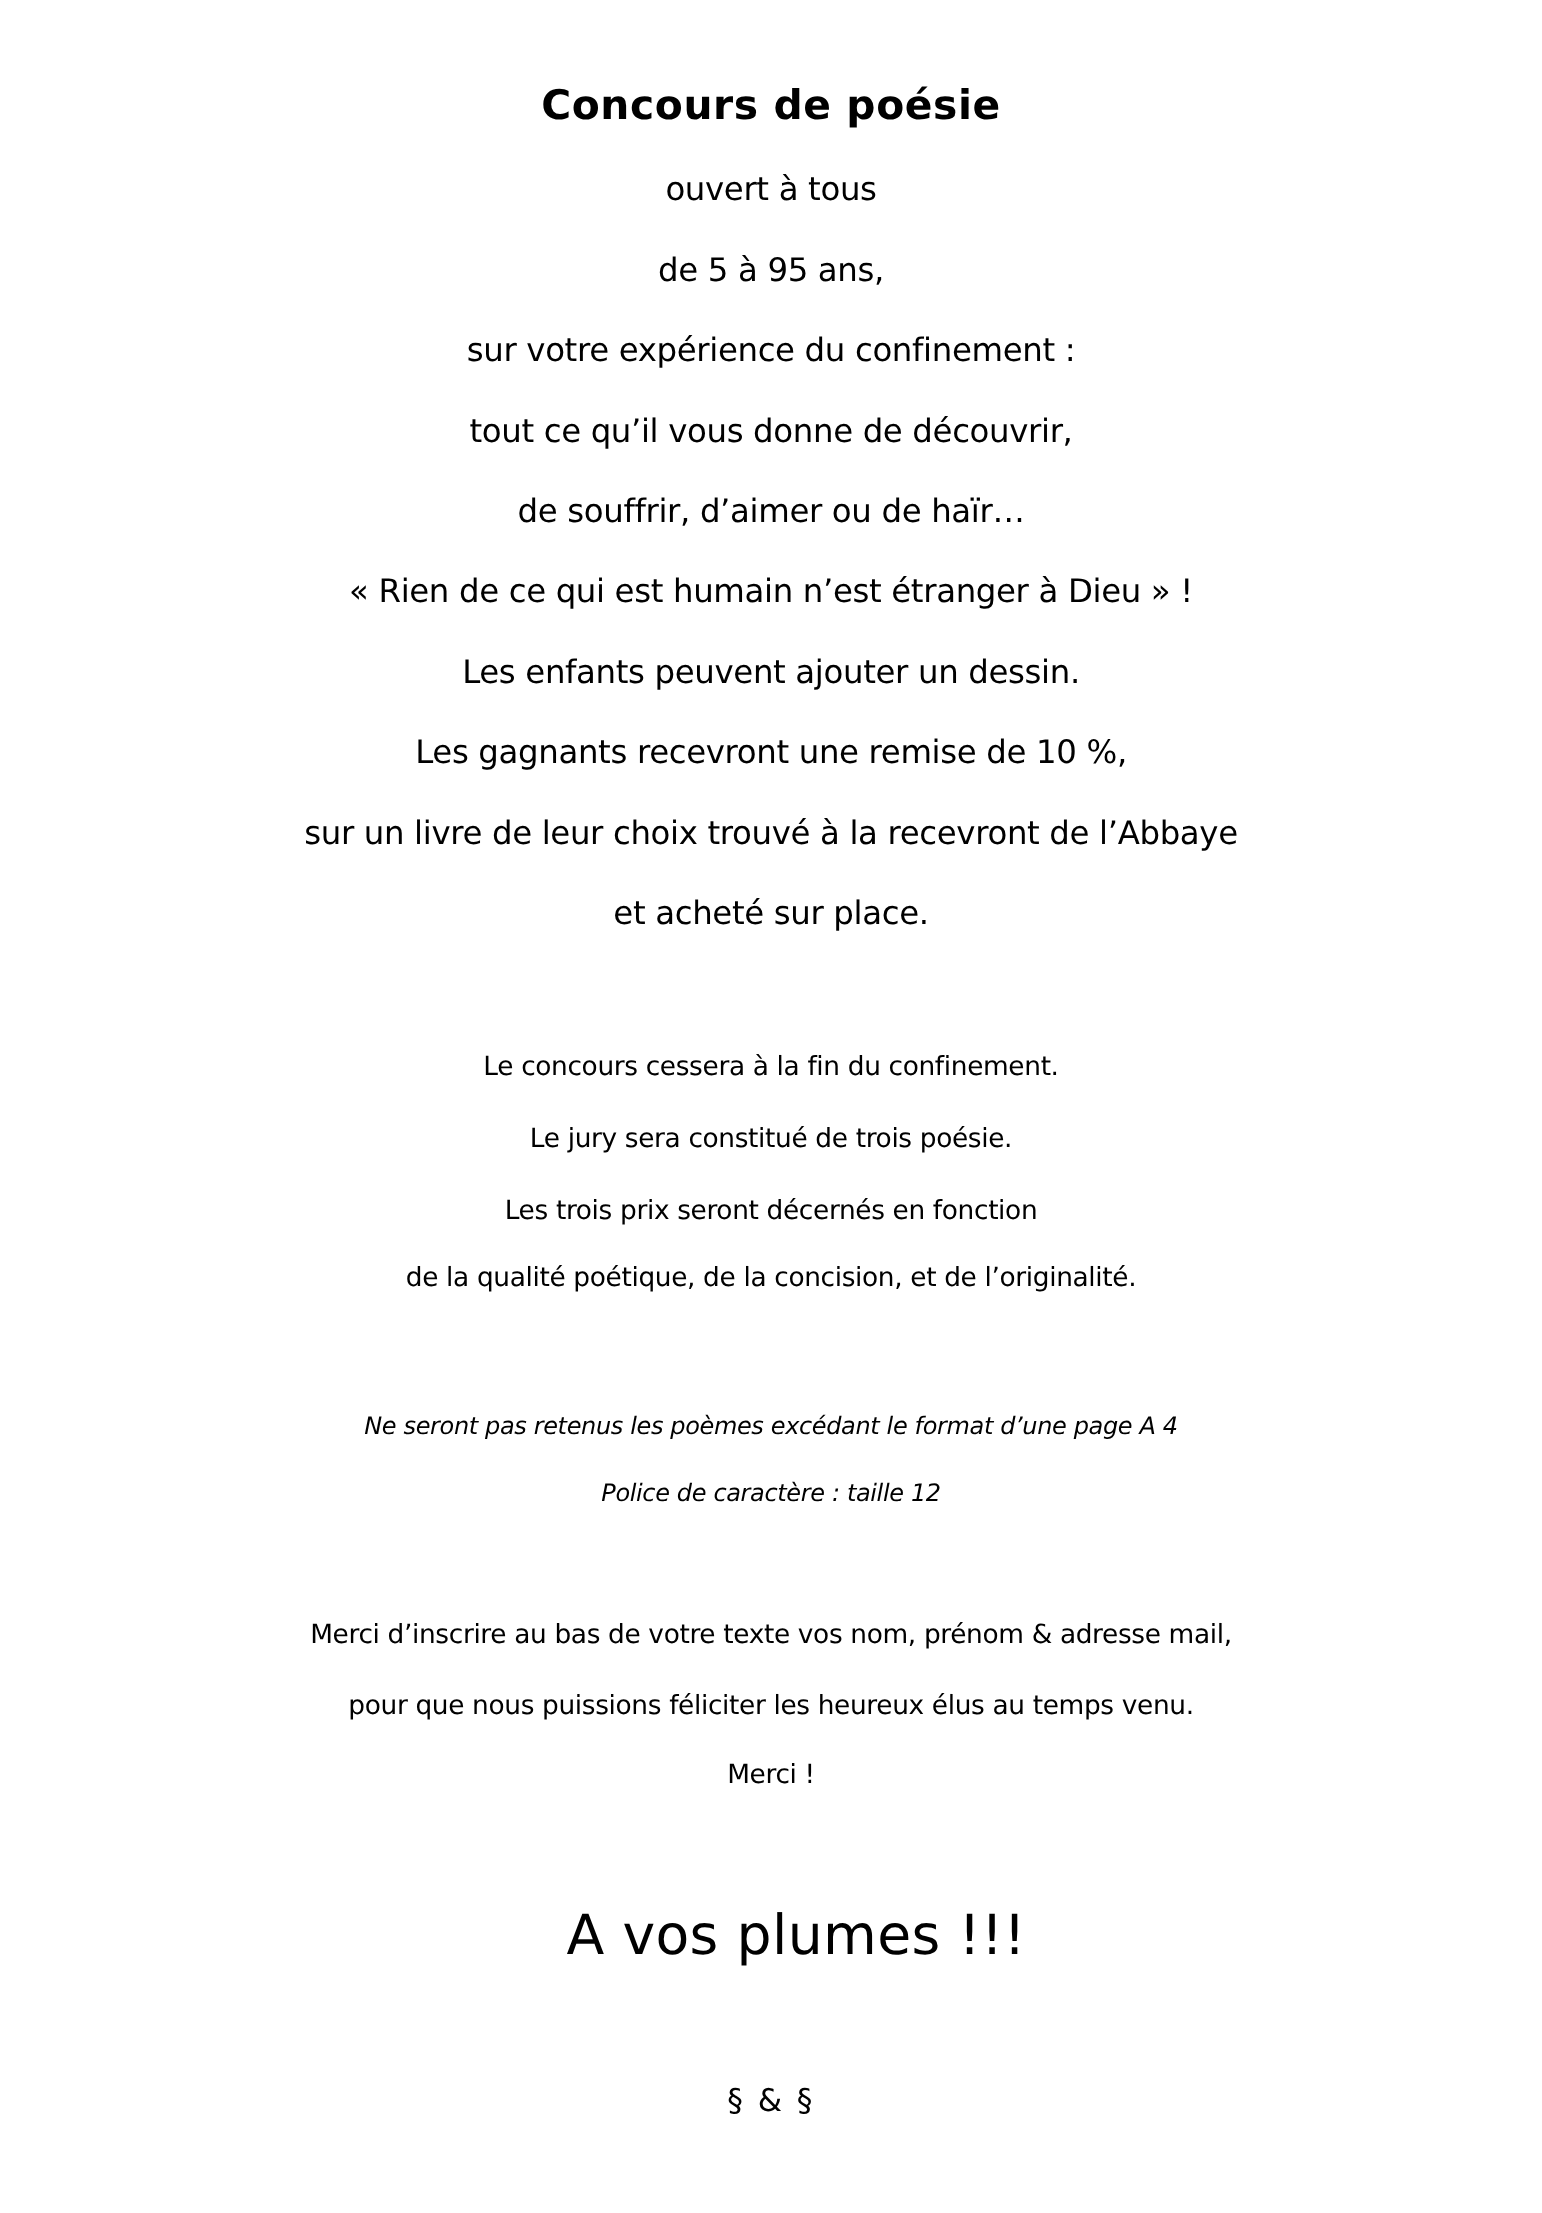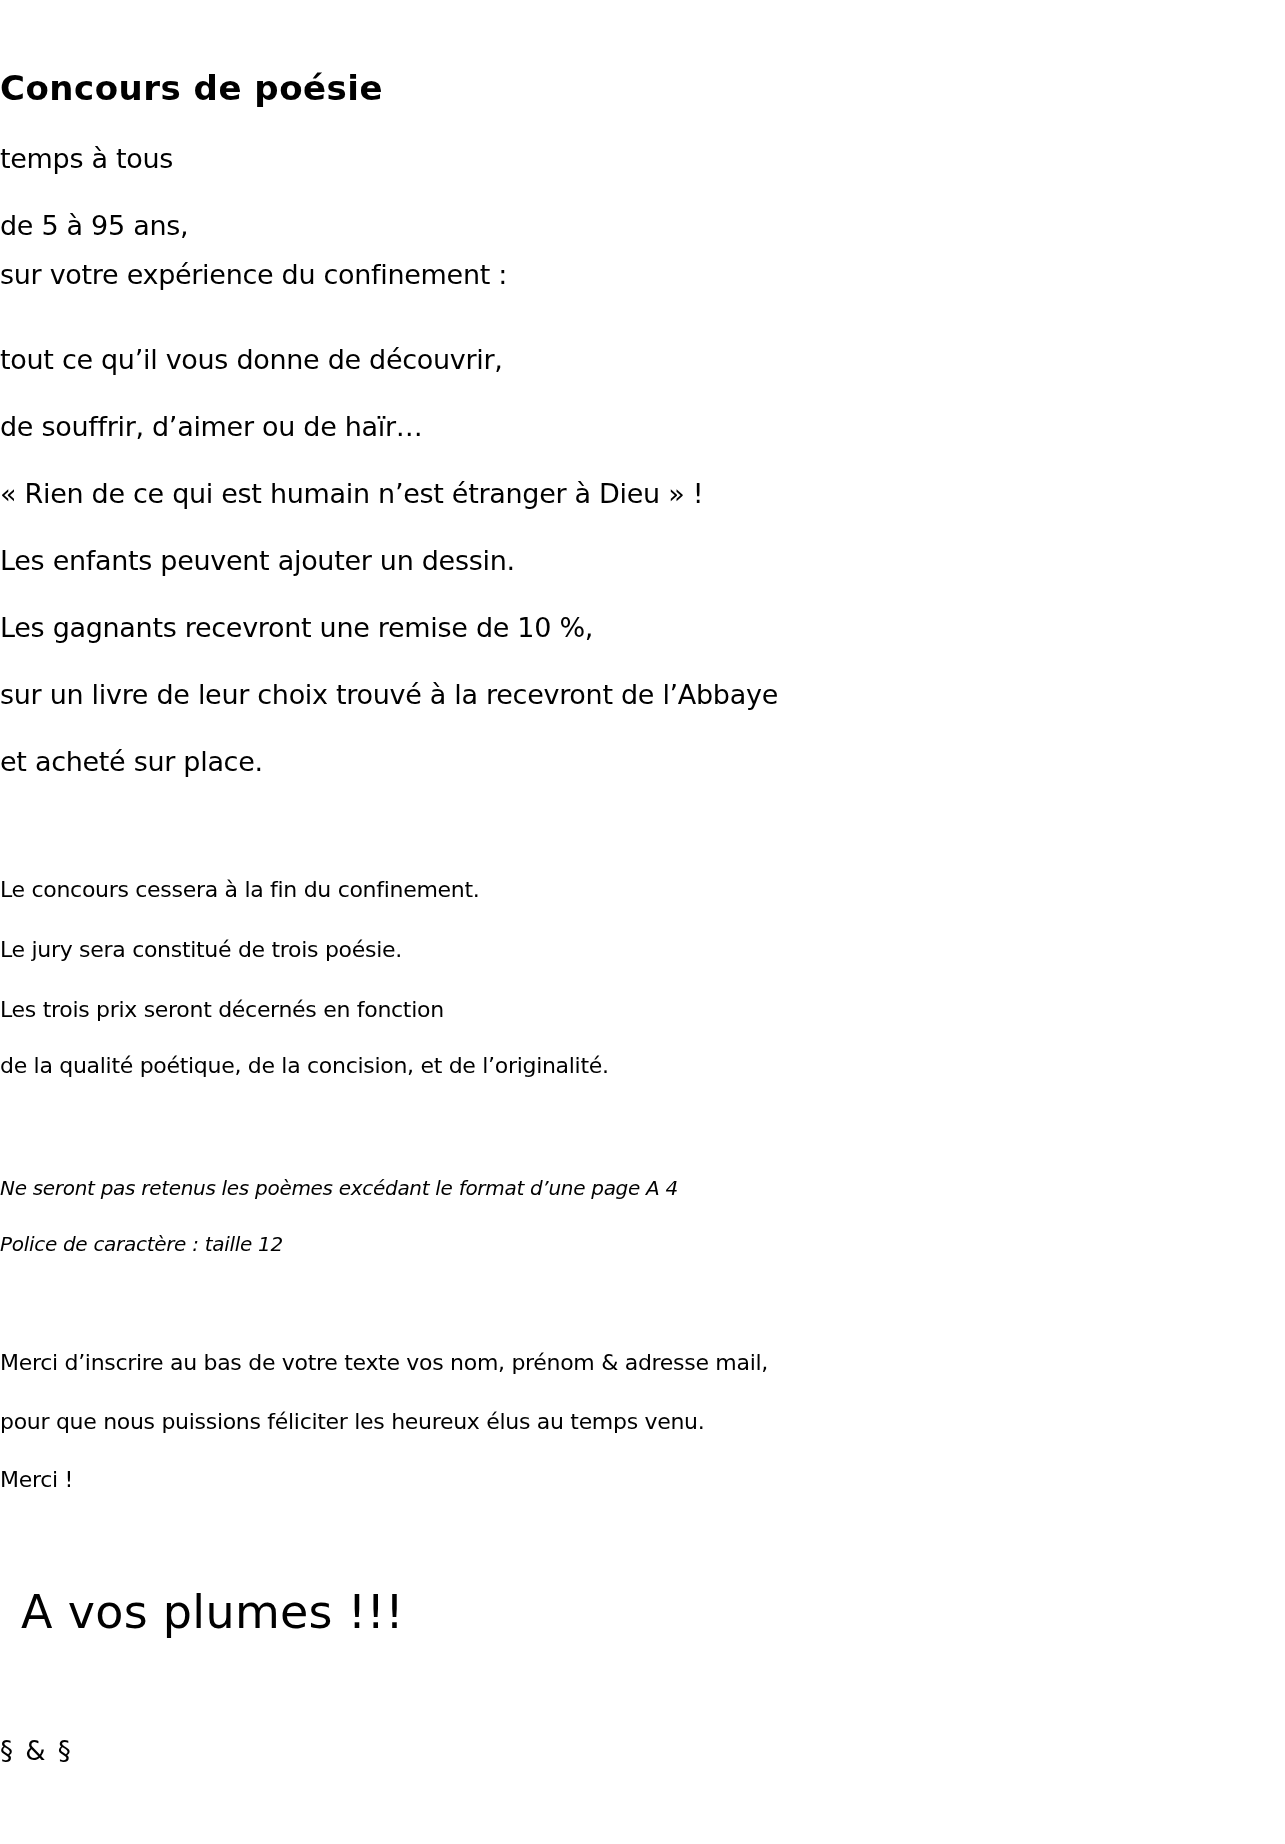--- a/index.html
+++ b/index.html
@@ -12,20 +12,21 @@
       height: 1844px;
       position: relative;
       overflow: hidden;
       color: #000000;
       font-family: "DejaVu Sans", sans-serif;
     }
     .line {
       position: absolute;
       left: 0;
       width: 1285px;
+      text-align: center;
       white-space: nowrap;
       line-height: 1;
     }
     .title {
       font-size: 34px;
       font-weight: bold;
       letter-spacing: 0.5px;
     }
     .big {
       font-size: 27px;
@@ -51,23 +52,23 @@
     }
   </style>
 </head>
 <body>
 
 <div>
 
   <div class="line title" style="top:71px;">Concours de poésie</div>
 
   <div>
-    <div class="line big" style="top:145px;">temps à tous</div>
+    <div class="line big" style="top:145px;">ouvert à tous</div>
     <div class="line big" style="top:212px;">de 5 à 95 ans,</div>
-    <div class="line big" style="top:261px;">sur votre expérience du confinement :</div>
+    <div class="line big" style="top:279px;">sur votre expérience du confinement :</div>
     <div class="line big" style="top:346px;">tout ce qu’il vous donne de découvrir,</div>
     <div class="line big" style="top:413px;">de souffrir, d’aimer ou de haïr…</div>
     <div class="line big" style="top:480px;">« Rien de ce qui est humain n’est étranger à Dieu » !</div>
     <div class="line big" style="top:547px;">Les enfants peuvent ajouter un dessin.</div>
     <div class="line big" style="top:614px;">Les gagnants recevront une remise de 10 %,</div>
     <div class="line big" style="top:681px;">sur un livre de leur choix trouvé à la recevront de l’Abbaye</div>
     <div class="line big" style="top:748px;">et acheté sur place.</div>
   </div>
 
   <div>

